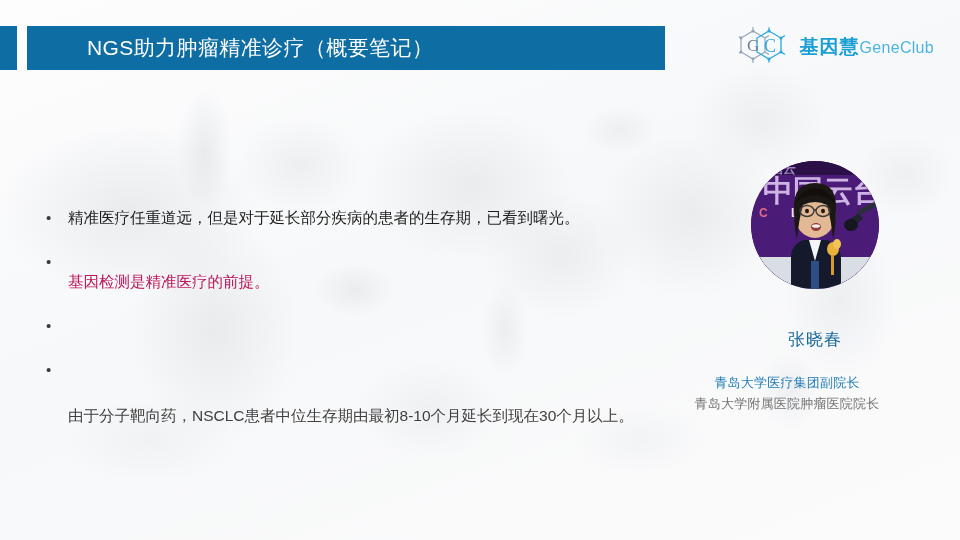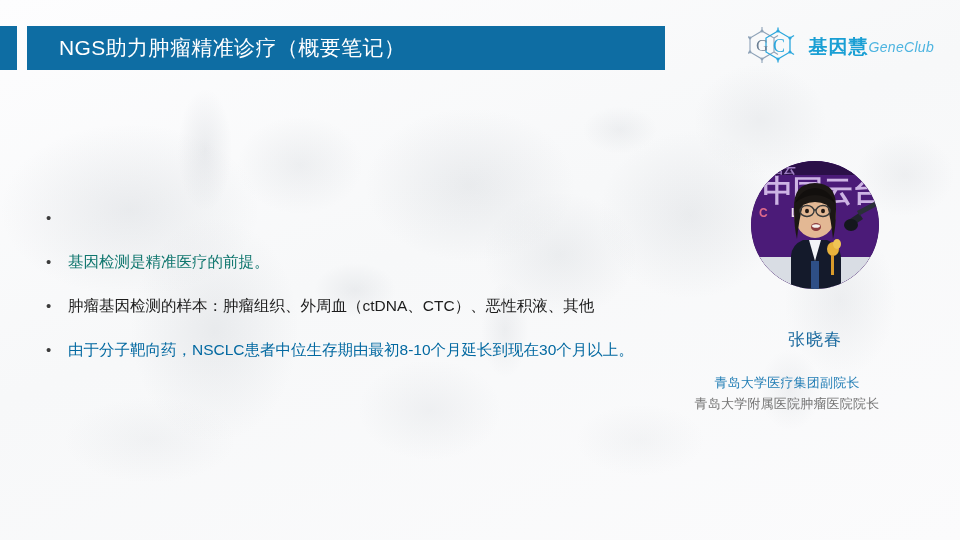--- a/index.html
+++ b/index.html
@@ -82,25 +82,24 @@
   }
   #logo-mark { width: 54px; height: 38px; display: block; }
   #logo-wordmark { display: flex; flex-direction: row; line-height: 1; }
   #logo-cn {
     font-size: 19px;
     font-weight: bold;
     color: #1a9fd4;
     letter-spacing: 1px;
   }
   #logo-en {
-    font-size: 14px;
+    font-size: 16px;
     color: #4db4e0;
     letter-spacing: 0.3px;
     margin-top: 3px;
-    font-style: italic;
   }
 
   
   #bullets {
     position: absolute;
     left: 46px; top: 206px;
     width: 660px;
   }
   .bullet-row {
     display: flex;
@@ -158,21 +157,21 @@
   }
 </style>
 </head>
 <body>
 
 <div id="slide">
 
   <div id="bg-watermark"></div>
 
   <div id="title-accent" style="background: rgb(14, 109, 163);"></div>
-  <div id="title-bar" style="background: rgb(14, 109, 163);">
+  <div id="title-bar" style="background: rgb(14, 109, 163); padding-left: 28px;">
     <span id="title-text">NGS助力肿瘤精准诊疗（概要笔记）</span>
   </div>
 
   <div id="logo">
     <span>
       <svg id="logo-mark" viewBox="0 0 54 38" xmlns="http://www.w3.org/2000/svg">
         <g fill="none" stroke="#8fa3b8" stroke-width="1.1">
           <polygon points="14,4 26,11 26,25 14,32 2,25 2,11"></polygon>
           <line x1="14" y1="4" x2="14" y2="0"></line>
           <line x1="26" y1="11" x2="30" y2="8.5"></line>
@@ -202,32 +201,32 @@
     </span>
     <span id="logo-wordmark">
       <span id="logo-cn" style="color: rgb(26, 159, 212);">基因慧</span>
       <span id="logo-en" style="color: rgb(77, 180, 224);">GeneClub</span>
     </span>
   </div>
 
   <div id="bullets">
     <div class="bullet-row">
       <span class="bullet-dot">•</span>
-    </div>
-    <div class="bullet-row">
-      <span class="bullet-dot">•</span>
-      <span class="bullet-text" style="color: #0f766e;">基因检测是精准医疗的前提。</span>
-    </div>
-    <div class="bullet-row">
-      <span class="bullet-dot">•</span>
-      <span class="bullet-text" style="color: rgb(29, 29, 29);">肿瘤基因检测的样本：肿瘤组织、外周血（ctDNA、CTC）、恶性积液、其他</span>
-    </div>
-    <div class="bullet-row">
-      <span class="bullet-dot">•</span>
-      <span class="bullet-text" style="color: #0369a1;">由于分子靶向药，NSCLC患者中位生存期由最初8-10个月延长到现在30个月以上。</span>
+      <span class="bullet-text" style="color: rgb(29, 29, 29);">精准医疗任重道远，但是对于延长部分疾病的患者的生存期，已看到曙光。</span>
+    </div>
+    <div class="bullet-row">
+      <span class="bullet-dot">•</span>
+      <span class="bullet-text" style="color: #be185d; margin-top: 20px;">基因检测是精准医疗的前提。</span>
+    </div>
+    <div class="bullet-row">
+      <span class="bullet-dot">•</span>
+    </div>
+    <div class="bullet-row">
+      <span class="bullet-dot">•</span>
+      <span class="bullet-text" style="color: #404040; margin-top: 46px;">由于分子靶向药，NSCLC患者中位生存期由最初8-10个月延长到现在30个月以上。</span>
     </div>
   </div>
 
   <div id="speaker-photo">
     <svg width="128" height="128" viewBox="0 0 128 128" xmlns="http://www.w3.org/2000/svg">
       <defs>
         <clipPath id="circ">
             <circle cx="64" cy="64" r="64"></circle>
           </clipPath>
       </defs>

